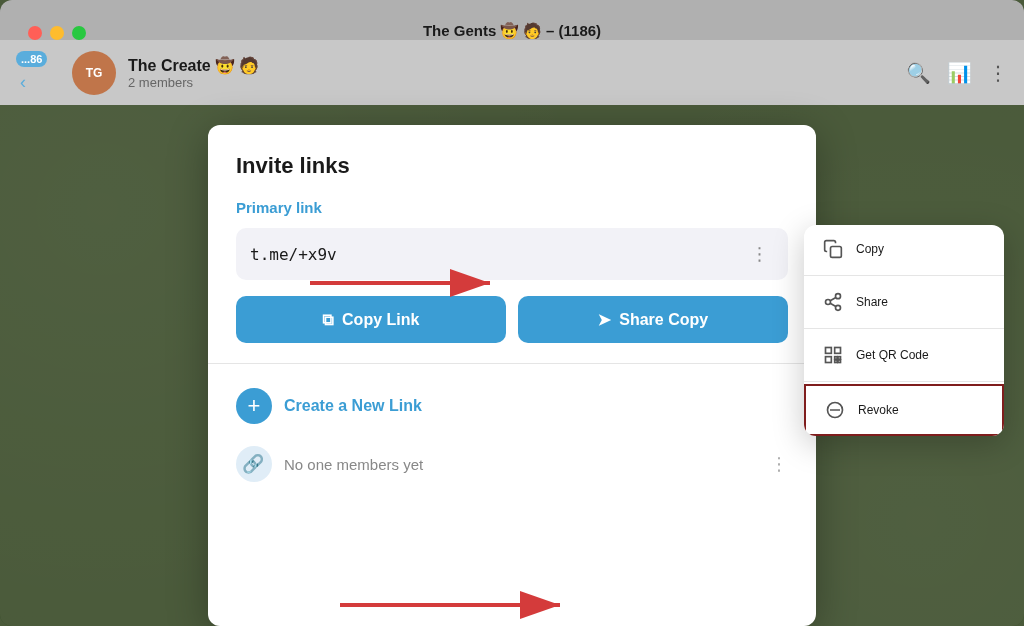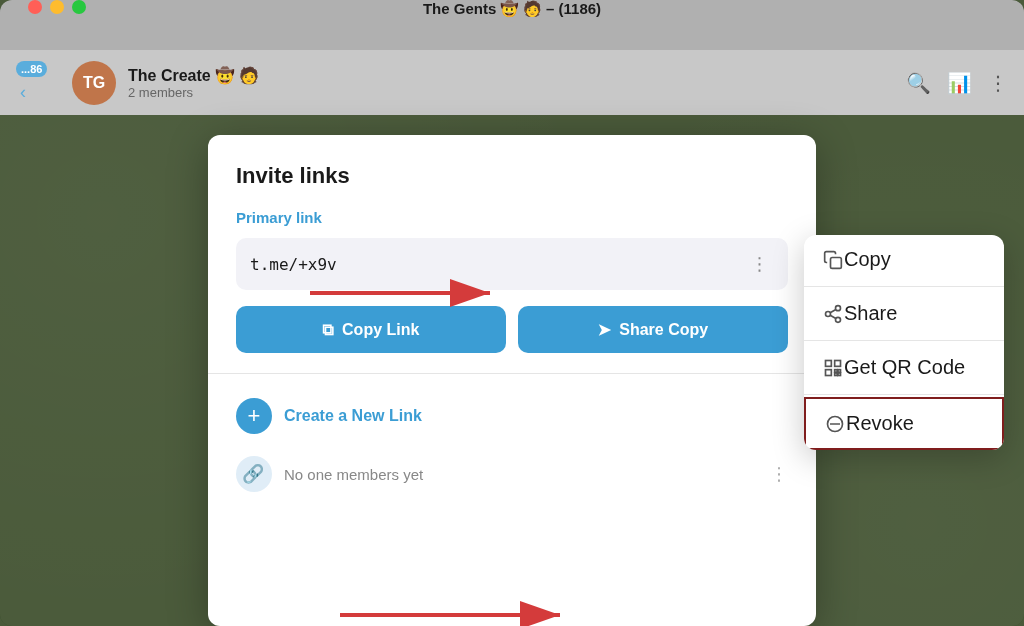--- a/index.html
+++ b/index.html
@@ -18,24 +18,24 @@
       height: 626px;
       border-radius: 12px;
       overflow: hidden;
       display: flex;
       flex-direction: column;
       background: #3d4f2e;
     }
 
     
     .titlebar {
-      height: 50px;
+      height: 40px;
       background: #b0b0b0;
       display: flex;
-      align-items: flex-start;
+      align-items: flex-end;
       padding: 0 28px;
       position: relative;
       flex-shrink: 0;
     }
     .traffic-lights {
       display: flex;
       gap: 8px;
     }
     .tl {
       width: 14px;
@@ -86,21 +86,21 @@
       bottom: 2px; left: 4px;
       font-size: 18px;
       color: #5aaddc;
     }
     .avatar {
       width: 44px;
       height: 44px;
       border-radius: 50%;
       background: #c0754a;
       color: white;
-      font-size: 16px;
+      font-size: 12px;
       font-weight: 700;
       display: flex;
       align-items: center;
       justify-content: center;
     }
     .chat-info { flex: 1; }
     .chat-name {
       font-size: 16px;
       font-weight: 600;
       color: #1a1a1a;
@@ -285,23 +285,23 @@
       background: white;
       border-radius: 12px;
       box-shadow: 0 8px 32px rgba(0,0,0,0.22);
       width: 200px;
       overflow: hidden;
       z-index: 30;
     }
     .menu-item {
       display: flex;
       align-items: center;
-      gap: 0;
+      gap: 12px;
       padding: 13px 18px;
-      font-size: 20px;
+      font-size: 12px;
       color: #1a1a1a;
       cursor: pointer;
     }
     .menu-item-icon {
       width: 22px;
       height: 22px;
       display: flex;
       align-items: center;
       justify-content: center;
       color: #555;

